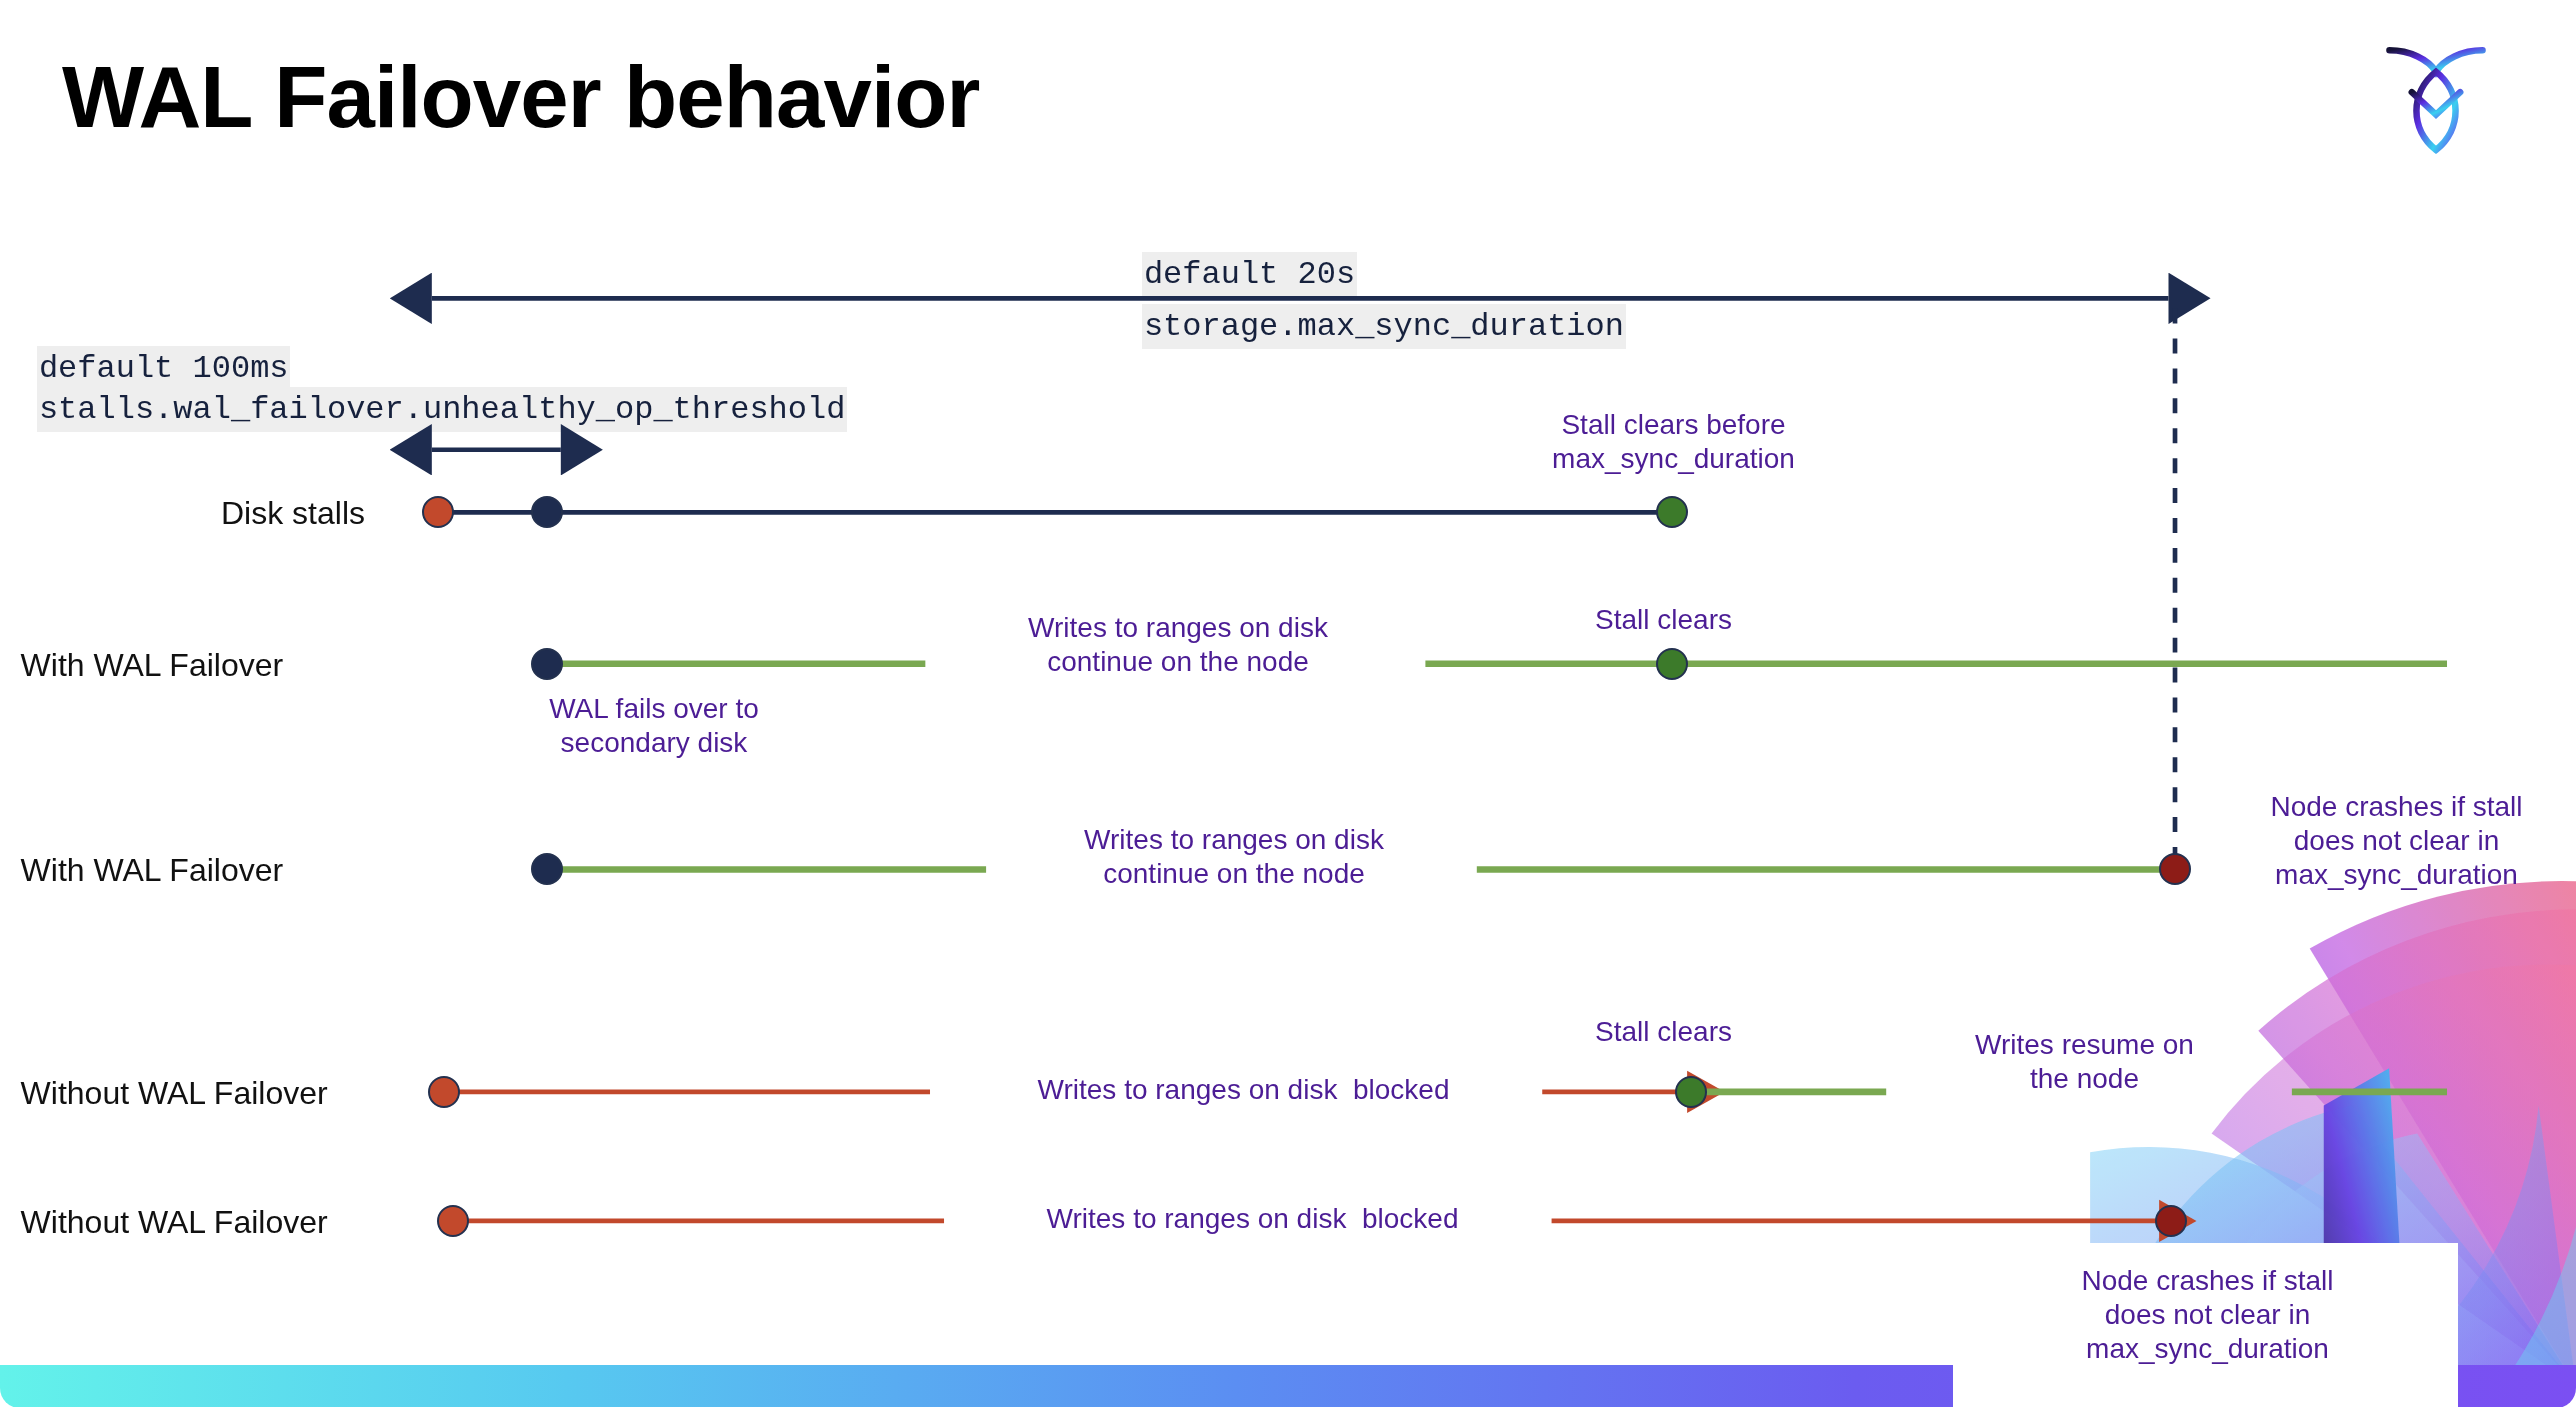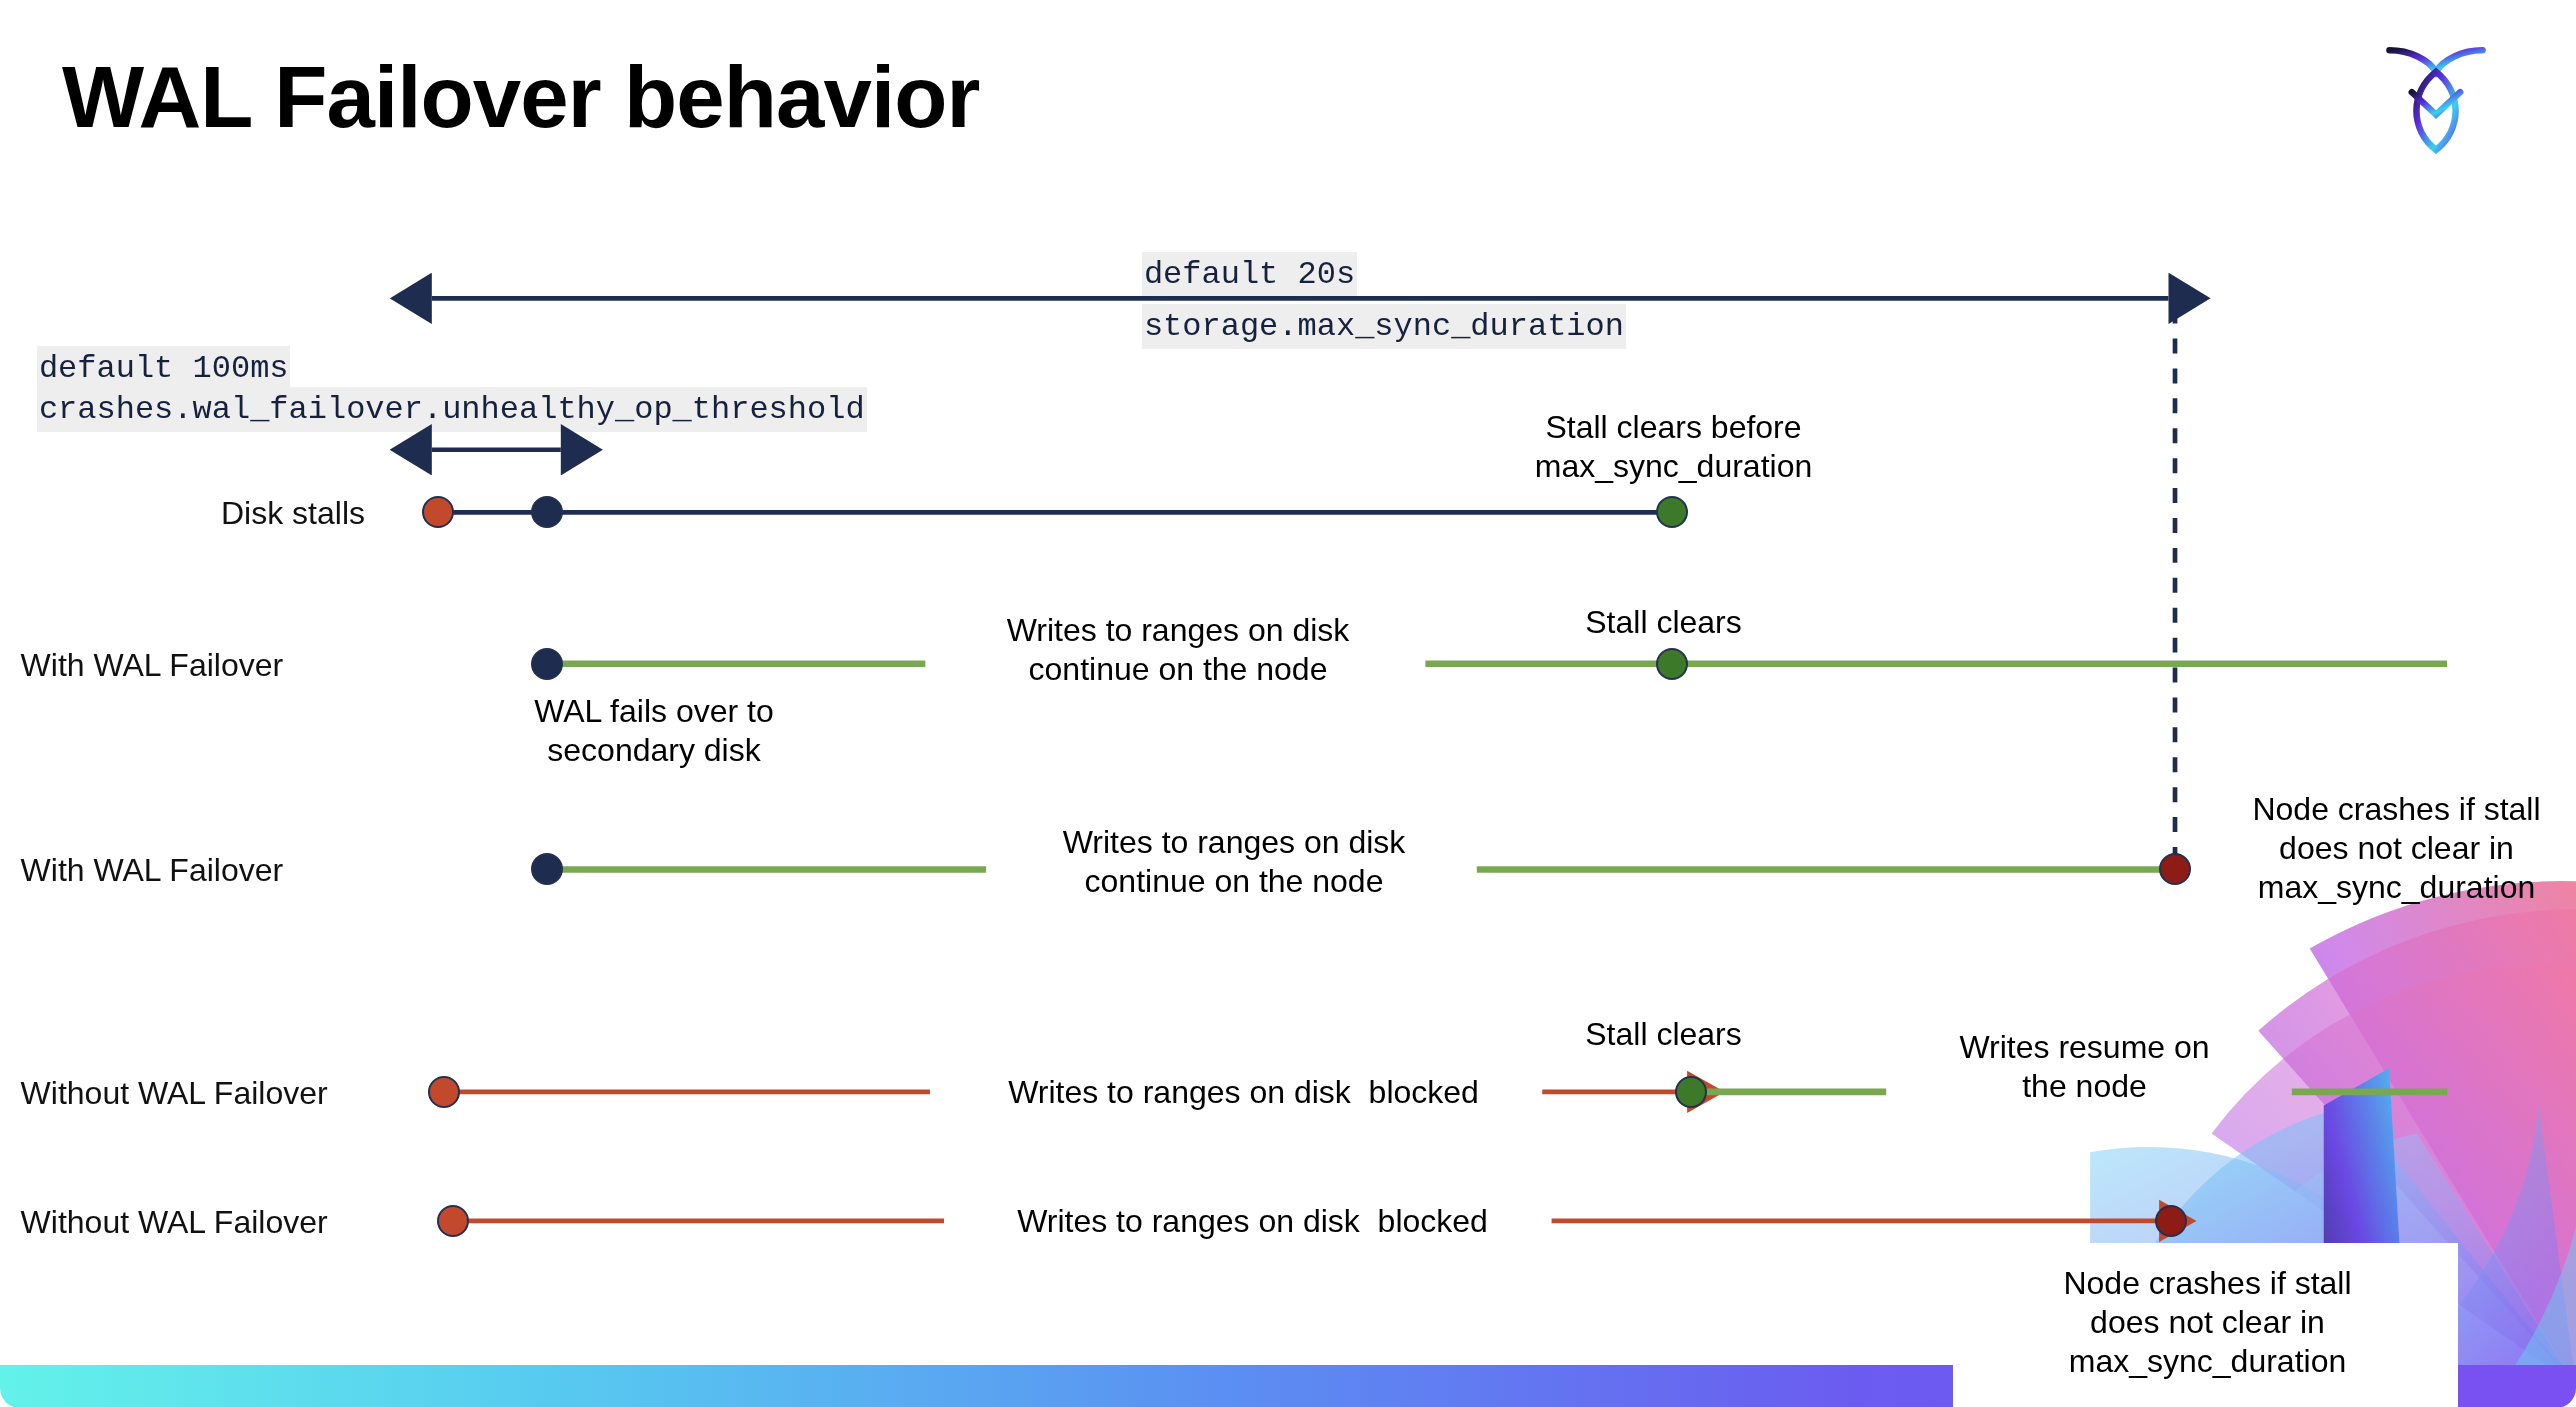--- a/index.html
+++ b/index.html
@@ -19,21 +19,21 @@
   .art{position:absolute;right:0;bottom:22.4px;width:598px;height:561px;overflow:hidden;
        pointer-events:none;}
   .bottombar{position:absolute;left:0;bottom:0;width:2576px;height:43px;
        background:linear-gradient(90deg,#63f2ea 0%,#57c9f0 22%,#5b8ef2 48%,#6b5cf0 72%,#7b4ff2 100%);}
 
   
   .code{position:absolute;font-family:"Liberation Mono",monospace;font-size:32px;
         color:#16213d;background:#eeeeee;line-height:1.30;white-space:pre;padding:1.9px 1.9px;}
 
   
-  .lbl{position:absolute;font-size:32px;color:#000000;line-height:1.22;white-space:pre;}
+  .lbl{position:absolute;font-size:28px;color:#4c1d95;line-height:1.22;white-space:pre;}
   .lbl.c{text-align:center;}
   .lbl.l{text-align:center;}
 
   .rowlabel{position:absolute;font-size:32px;color:#111;white-space:nowrap;}
   .dot{position:absolute;border-radius:50%;border:2.8px solid #23314f;box-sizing:border-box;}
   svg.ov{position:absolute;left:0;top:0;width:2576px;height:1408px;overflow:visible;}
 </style>
 </head>
 <body>
 
@@ -104,21 +104,21 @@
         <path d="M32 62 L58 86 L84 62"></path>
         <path d="M58 86 L58 124"></path>
       </g>
     </svg>
   </div>
 
   <div class="code" style="left:1142px;top:252px;"><span>default 20s</span></div>
   <div class="code" style="left:1142px;top:304px;"><span>storage.max_sync_duration</span></div>
 
   <div class="code" style="left:37px;top:346px;"><span>default 100ms</span></div>
-  <div class="code" style="left:37px;top:387px;"><span>crashes.wal_failover.unhealthy_op_threshold</span></div>
+  <div class="code" style="left:37px;top:387px;"><span>stalls.wal_failover.unhealthy_op_threshold</span></div>
 
   <svg class="ov" viewBox="0 0 2756 1506" width="2576" height="1408">
     <defs>
       <marker id="navyL" markerWidth="11" markerHeight="11" refX="9" refY="5.5" orient="auto" markerUnits="strokeWidth">
         <path d="M9,0 L9,11 L0,5.5 Z" fill="#1e2c4f"></path>
       </marker>
       <marker id="navyR" markerWidth="11" markerHeight="11" refX="2" refY="5.5" orient="auto" markerUnits="strokeWidth">
         <path d="M2,0 L2,11 L11,5.5 Z" fill="#1e2c4f"></path>
       </marker>
       <marker id="redR" markerWidth="10" markerHeight="10" refX="2" refY="5" orient="auto" markerUnits="strokeWidth">

